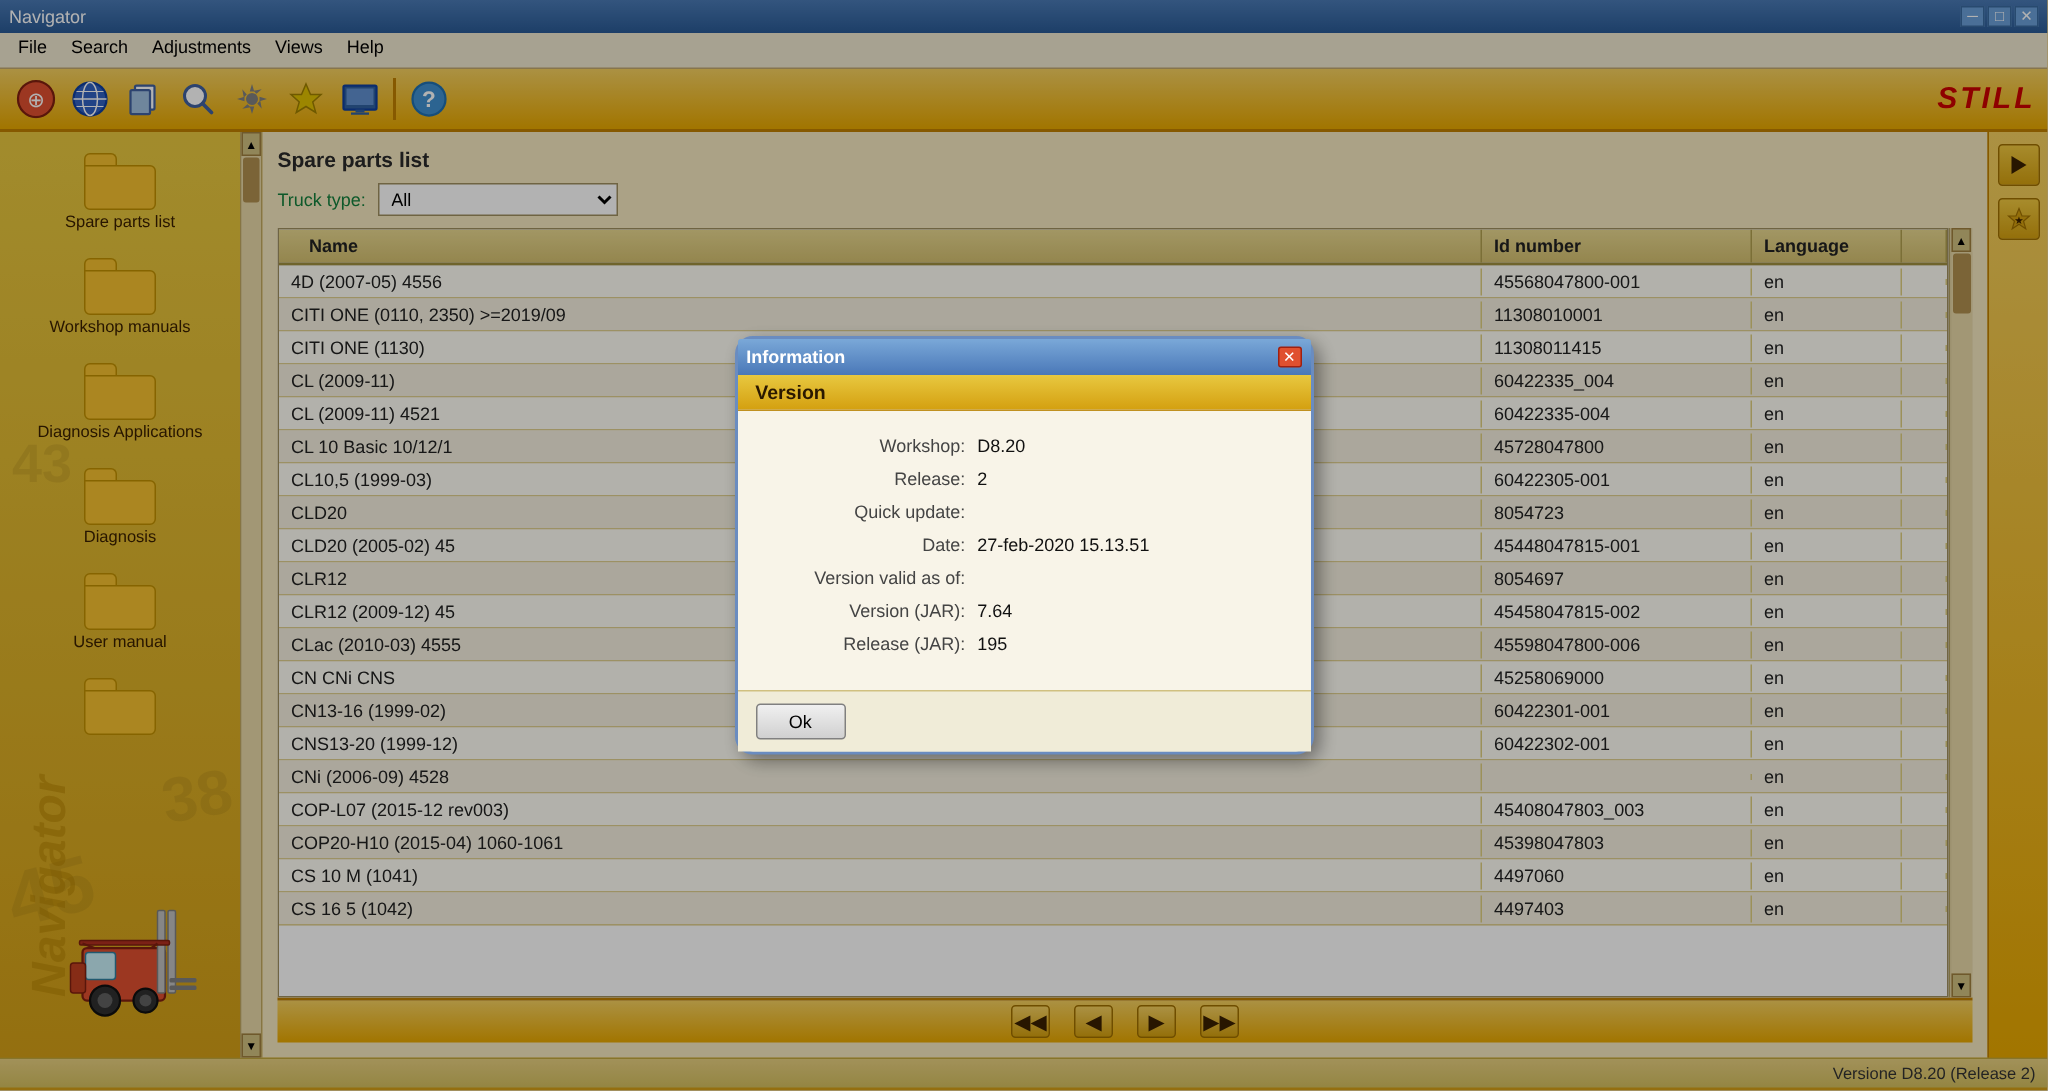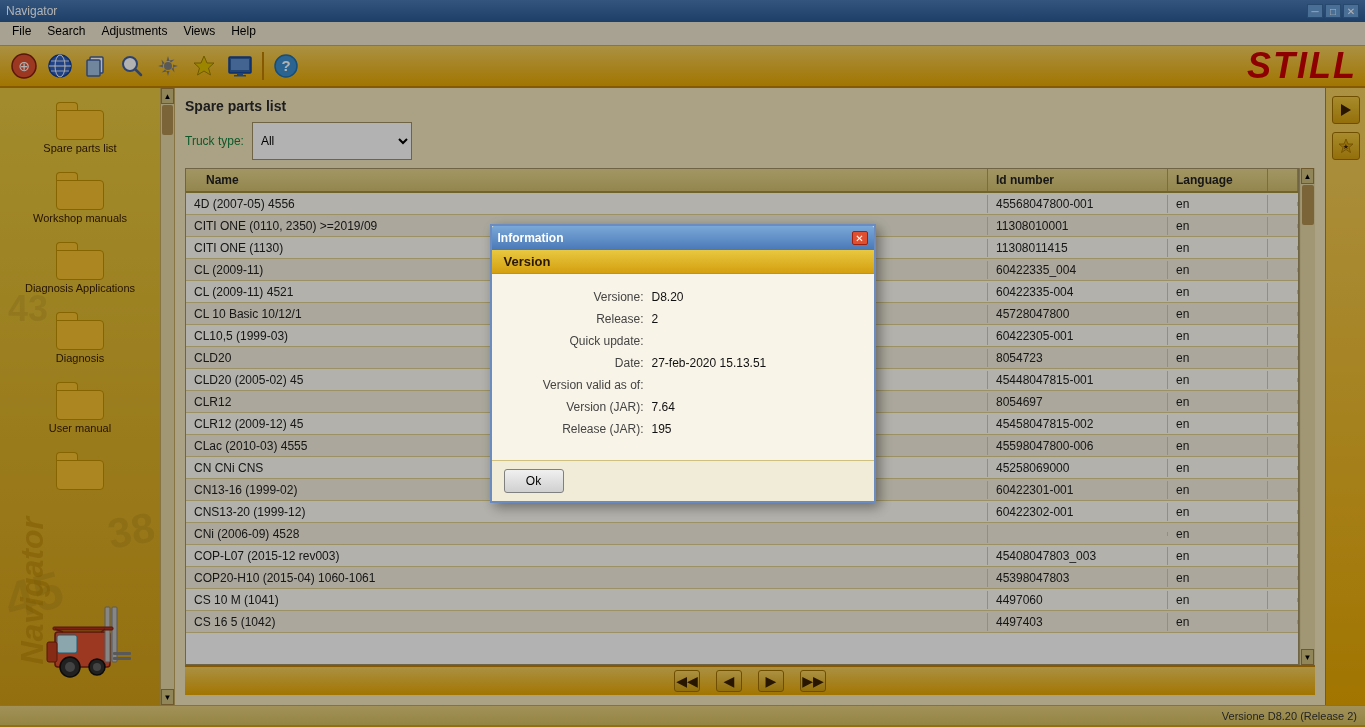--- a/index.html
+++ b/index.html
@@ -51,21 +51,21 @@
       width: 32px; height: 32px;
       cursor: pointer;
       display: flex; align-items: center; justify-content: center;
       border-radius: 4px;
       color: #333;
       font-size: 18px;
     }
     .toolbar-sep { width: 2px; height: 28px; background: #c08000; margin: 0 2px; }
     .still-logo {
       margin-left: auto;
-      font-size: 36px;
+      font-size: 20px;
       font-weight: bold;
       color: #cc0000;
       font-style: italic;
       letter-spacing: 2px;
     }
 
     
     .sidebar {
       width: 160px;
       background: linear-gradient(to bottom, #e8c840, #d4a017);
@@ -167,21 +167,21 @@
     
     .filter-bar {
       display: flex;
       align-items: center;
       gap: 8px;
       margin-bottom: 8px;
     }
     .filter-label { font-size: 12px; color: #15803d; }
     .filter-select {
       width: 160px;
-      height: 38px;
+      height: 22px;
       border: 1px solid #a09060;
       background: white;
       font-size: 12px;
       padding: 1px 4px;
     }
 
     
     .data-table {
       flex: 1;
       border: 1px solid #a09060;
@@ -294,21 +294,21 @@
       background: rgba(0,0,0,0.3);
       display: flex;
       align-items: center;
       justify-content: center;
       z-index: 100;
     }
     .modal {
       width: 386px;
       background: #f0ecd8;
       border: 2px solid #6a8cc0;
-      border-radius: 0;
+      border-radius: 12px;
       box-shadow: 4px 4px 12px rgba(0,0,0,0.4);
     }
     .modal-titlebar {
       height: 24px;
       background: linear-gradient(to bottom, #7aa8d8, #4a78b8);
       display: flex; align-items: center; justify-content: space-between;
       padding: 0 6px;
       border-radius: 2px 2px 0 0;
     }
     .modal-title { color: white; font-size: 12px; font-weight: bold; }
@@ -732,21 +732,21 @@
 
 <div class="modal-overlay">
   <div class="modal">
     <div class="modal-titlebar">
       <span class="modal-title">Information</span>
       <div class="modal-close">✕</div>
     </div>
     <div class="modal-section-header">Version</div>
     <div class="modal-body" id="modal-body">
     <div class="modal-row">
-      <span class="modal-label">Versione:</span>
+      <span class="modal-label">Workshop:</span>
       <span class="modal-value">D8.20</span>
     </div>
         <div class="modal-row">
       <span class="modal-label">Release:</span>
       <span class="modal-value">2</span>
     </div>
         <div class="modal-row">
       <span class="modal-label">Quick update:</span>
       <span class="modal-value"></span>
     </div>

